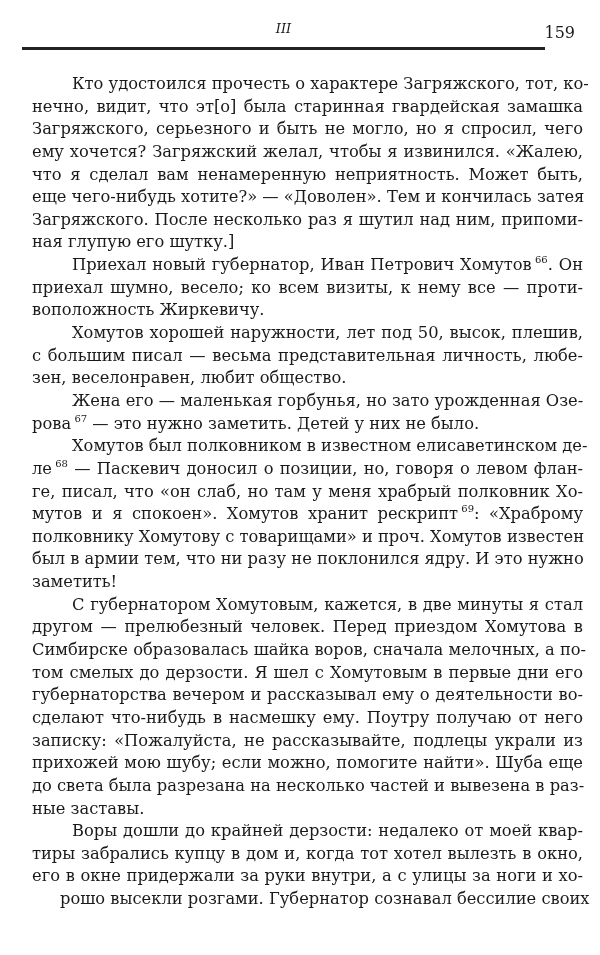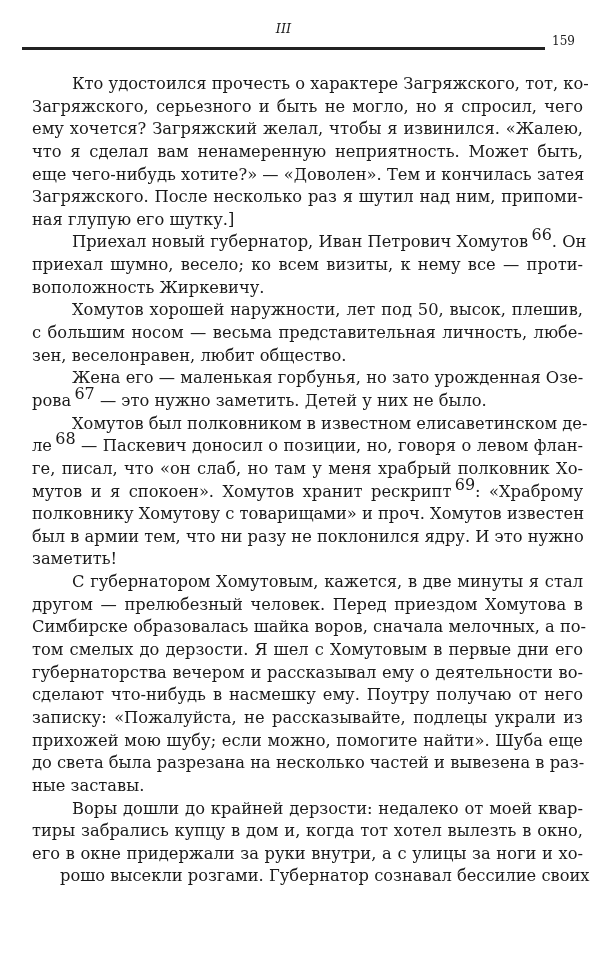--- a/index.html
+++ b/index.html
@@ -9,61 +9,62 @@
     font-family: "DejaVu Serif", "Liberation Serif", serif;
   }
   .header {
     position: absolute; left: 22px; top: 18px; width: 553px; height: 22px;
   }
   .running-head {
     position: absolute; left: 0; width: 523px; text-align: center; top: 0;
     font-style: italic; font-size: 13px; line-height: 22px;
   }
   .page-number {
-    position: absolute; right: 0; top: 12px; font-size: 12px; line-height: 22px;
+    position: absolute; right: 0; top: 4px; font-size: 16px; line-height: 22px;
   }
   .rule {
     position: absolute; left: 22px; top: 47px; width: 523px; height: 3px;
     background: #222;
   }
   .body-text {
     position: absolute; left: 32px; top: 73px; width: 551px;
     font-size: 16.3px; line-height: 22.65px;
   }
   .line {
     display: block; white-space: nowrap;
     text-align: justify; text-align-last: justify;
     height: 22.65px; overflow: visible;
   }
   .line.last { text-align-last: left; }
   .line.indent { padding-left: 40px; }
-  sup { font-size: 16px; vertical-align: 7px; line-height: 0; }
+  sup { font-size: 10px; vertical-align: 7px; line-height: 0; }
 </style>
 </head>
 <body>
 
 <div class="header">
   <span class="running-head">III</span>
   <span class="page-number">159</span>
 </div>
 <div class="rule"></div>
 
 <div class="body-text" id="body-text">
     <div class="line indent" style="white-space: nowrap;"><span>Кто удостоился прочесть о характере Загряжского, тот, ко-</span></div>
+    <div class="line" style="white-space: nowrap;"><span>нечно, видит, что эт[о] была старинная гвардейская замашка</span></div>
     <div class="line" style="white-space: nowrap;"><span>Загряжского, серьезного и быть не могло, но я спросил, чего</span></div>
     <div class="line" style="white-space: nowrap;"><span>ему хочется? Загряжский желал, чтобы я извинился. «Жалею,</span></div>
     <div class="line" style="white-space: nowrap;"><span>что я сделал вам ненамеренную неприятность. Может быть,</span></div>
     <div class="line" style="white-space: nowrap;"><span>еще чего-нибудь хотите?» — «Доволен». Тем и кончилась затея</span></div>
     <div class="line" style="white-space: nowrap;"><span>Загряжского. После несколько раз я шутил над ним, припоми-</span></div>
     <div class="line last"><span>ная глупую его шутку.]</span></div>
     <div class="line indent" style="white-space: nowrap; word-spacing: 0.00260417px;"><span>Приехал новый губернатор, Иван Петрович Хомутов</span> <sup>66</sup><span>. Он</span></div>
     <div class="line" style="white-space: nowrap;"><span>приехал шумно, весело; ко всем визиты, к нему все — проти-</span></div>
     <div class="line last"><span>воположность Жиркевичу.</span></div>
     <div class="line indent" style="white-space: nowrap;"><span>Хомутов хорошей наружности, лет под 50, высок, плешив,</span></div>
-    <div class="line" style="white-space: nowrap;"><span>с большим носом — весьма представительная личность, любе-</span></div>
+    <div class="line" style="white-space: nowrap;"><span>с большим писал — весьма представительная личность, любе-</span></div>
     <div class="line last"><span>зен, веселонравен, любит общество.</span></div>
     <div class="line indent" style="white-space: nowrap;"><span>Жена его — маленькая горбунья, но зато урожденная Озе-</span></div>
     <div class="line last"><span>рова</span> <sup>67</sup><span> — это нужно заметить. Детей у них не было.</span></div>
     <div class="line indent" style="white-space: nowrap;"><span>Хомутов был полковником в известном елисаветинском де-</span></div>
     <div class="line" style="white-space: nowrap;"><span>ле</span> <sup>68</sup><span> — Паскевич доносил о позиции, но, говоря о левом флан-</span></div>
     <div class="line" style="white-space: nowrap;"><span>ге, писал, что «он слаб, но там у меня храбрый полковник Хо-</span></div>
     <div class="line" style="white-space: nowrap; word-spacing: 0.00223214px;"><span>мутов и я спокоен». Хомутов хранит рескрипт</span> <sup>69</sup><span>: «Храброму</span></div>
     <div class="line" style="white-space: nowrap;"><span>полковнику Хомутову с товарищами» и проч. Хомутов известен</span></div>
     <div class="line" style="white-space: nowrap;"><span>был в армии тем, что ни разу не поклонился ядру. И это нужно</span></div>
     <div class="line last"><span>заметить!</span></div>

